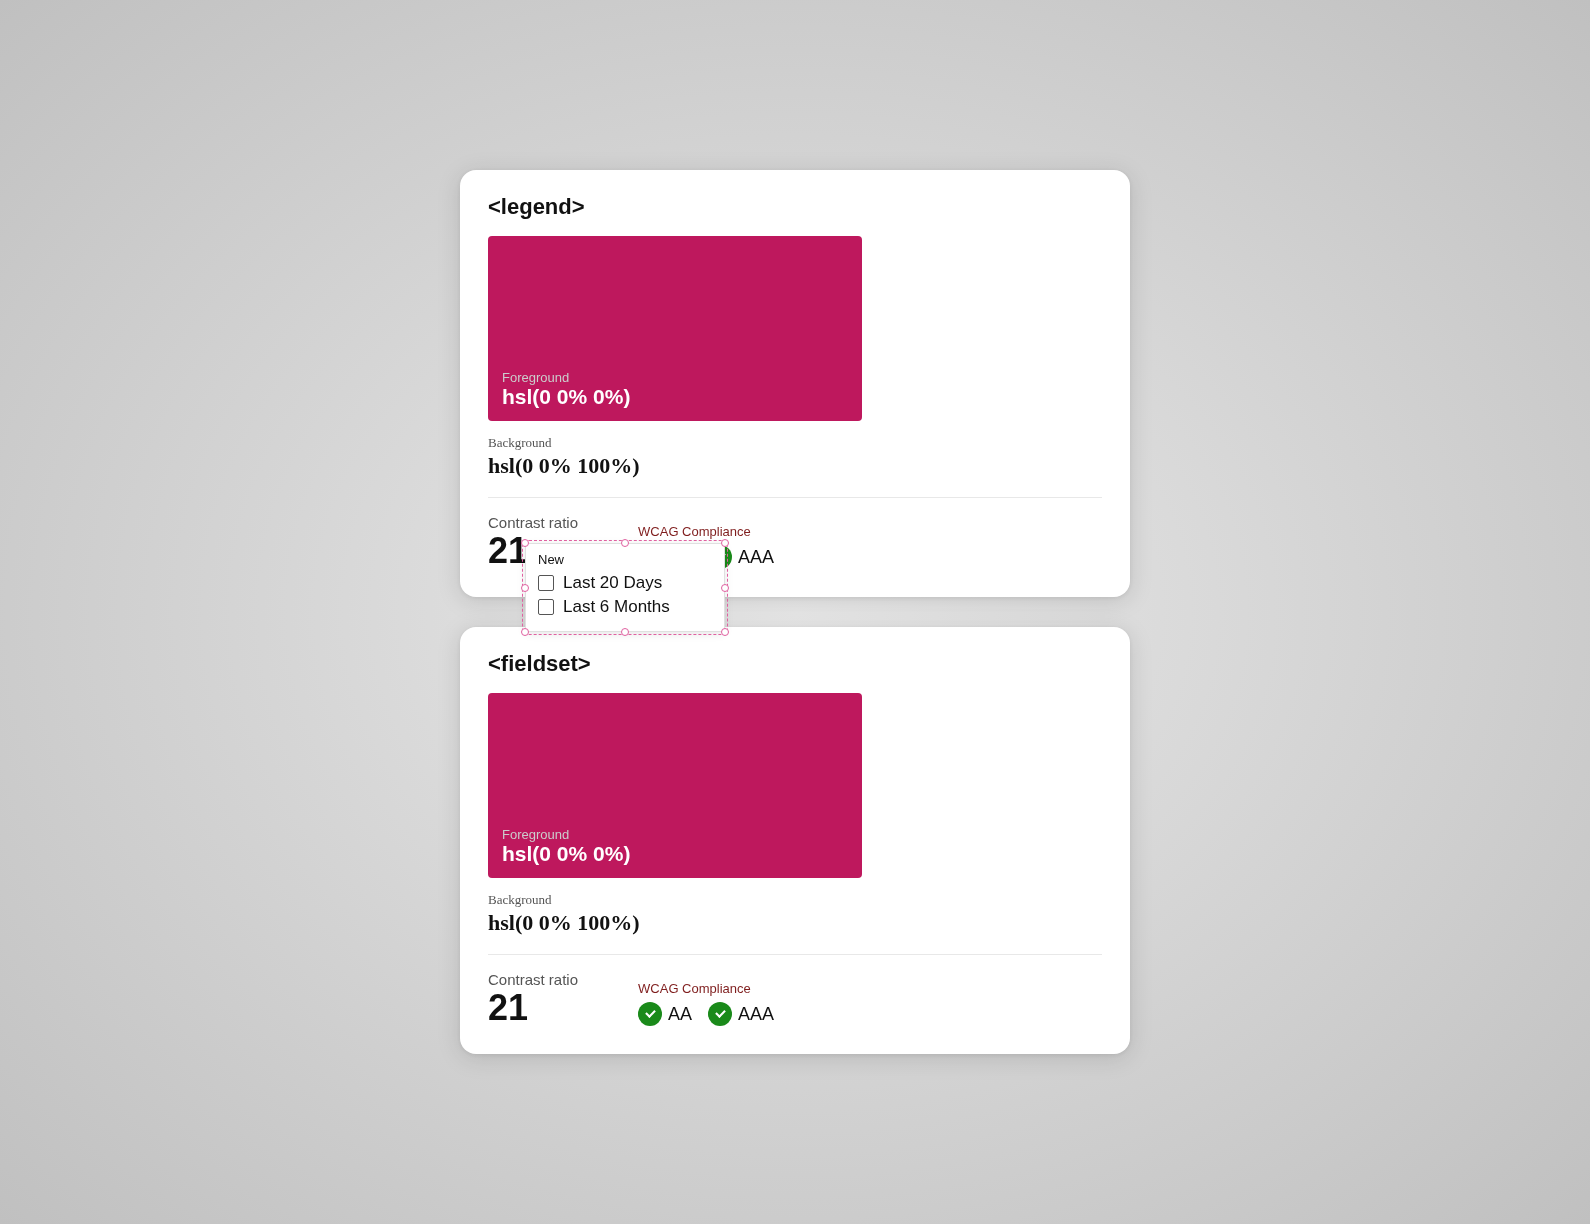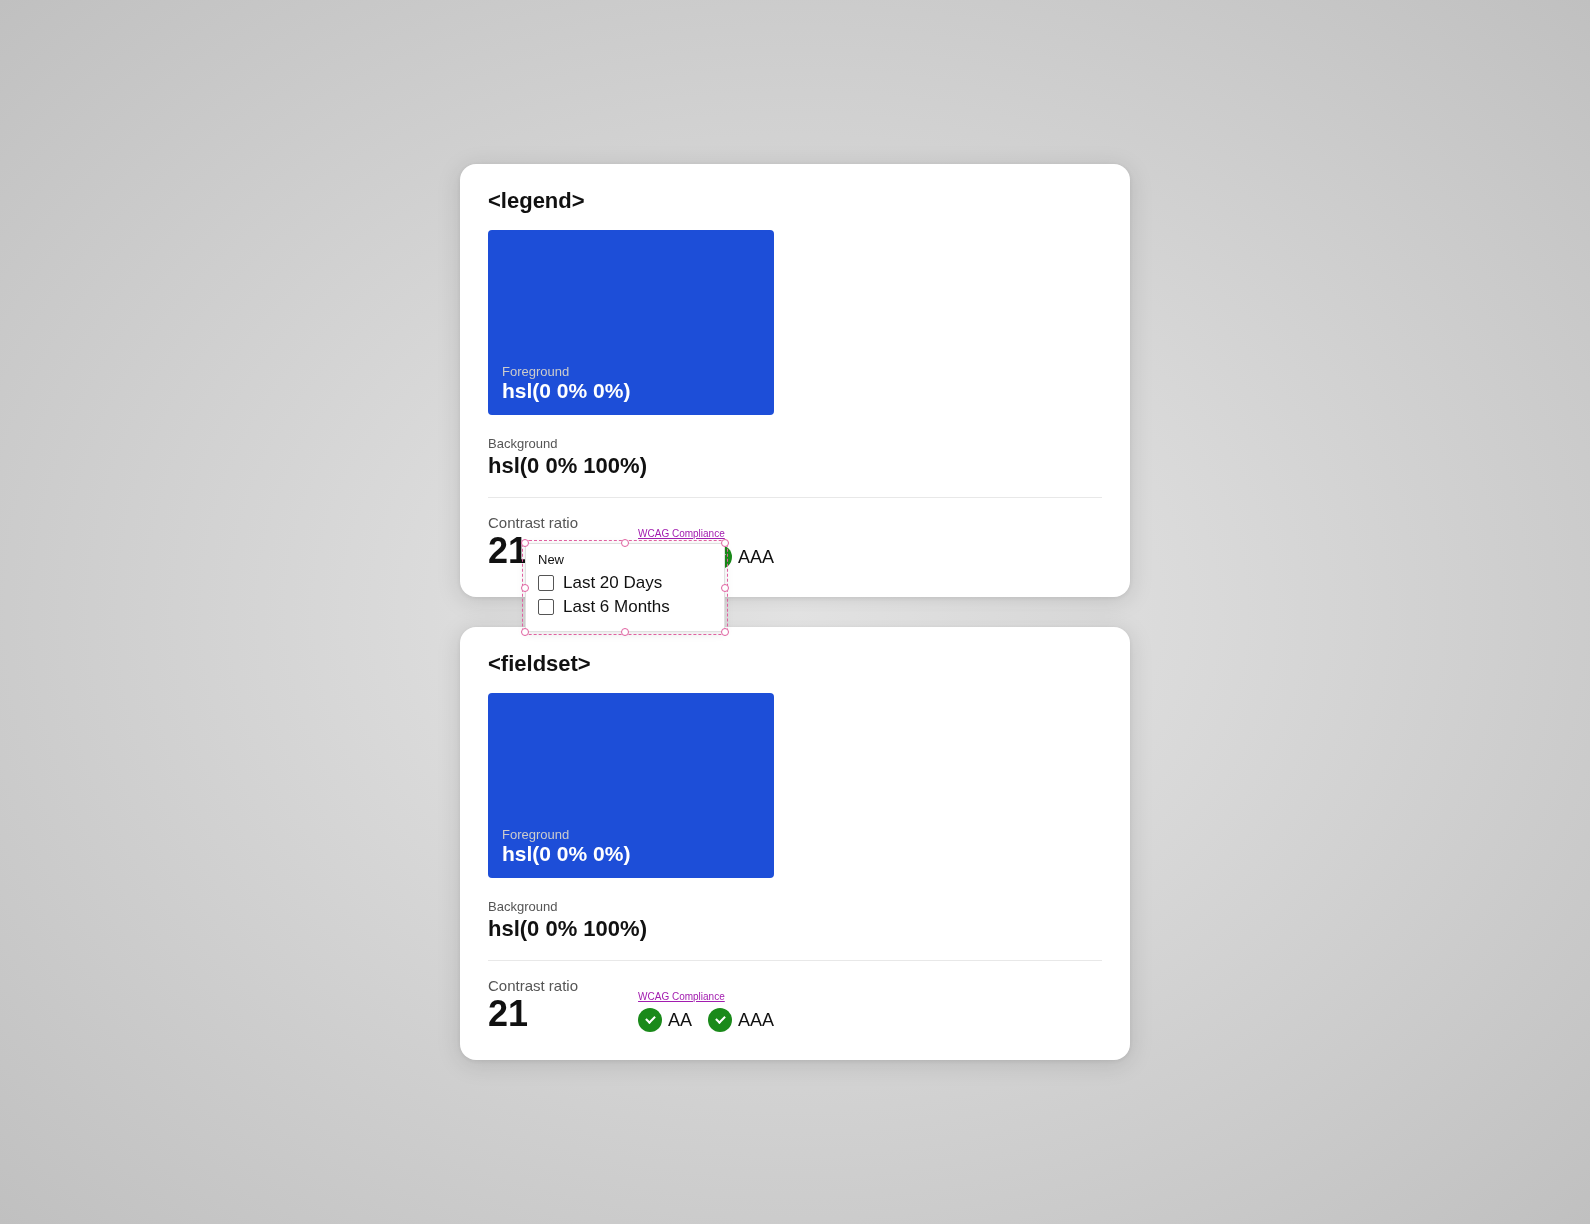--- a/index.html
+++ b/index.html
@@ -37,32 +37,33 @@
     }
 
     .card-title {
       font-size: 22px;
       font-weight: 700;
       color: #111;
       margin-bottom: 16px;
     }
 
     .color-preview-box {
-      width: 286px;
+      width: 374px;
       height: 185px;
-      background: #1d4ed8;
+      background: #be185d;
       border-radius: 4px;
       position: relative;
-      margin-bottom: 21px;
+      margin-bottom: 14px;
     }
 
     .color-info-row {
       display: flex;
       gap: 60px;
       margin-bottom: 18px;
+      font-family: Liberation Serif, serif;
     }
 
     .color-info-block {
       display: flex;
       flex-direction: column;
     }
 
     .color-info-block .label {
       font-size: 13px;
       color: #555;
@@ -104,24 +105,23 @@
       color: #111;
       line-height: 1;
     }
 
     .wcag-block {
       display: flex;
       flex-direction: column;
     }
 
     .wcag-block .label {
-      font-size: 10px;
-      color: #a21caf;
+      font-size: 13px;
+      color: #7f1d1d;
       margin-bottom: 6px;
-      text-decoration: underline;
     }
 
     .wcag-badges {
       display: flex;
       gap: 16px;
       align-items: center;
     }
 
     .wcag-badge {
       display: flex;

